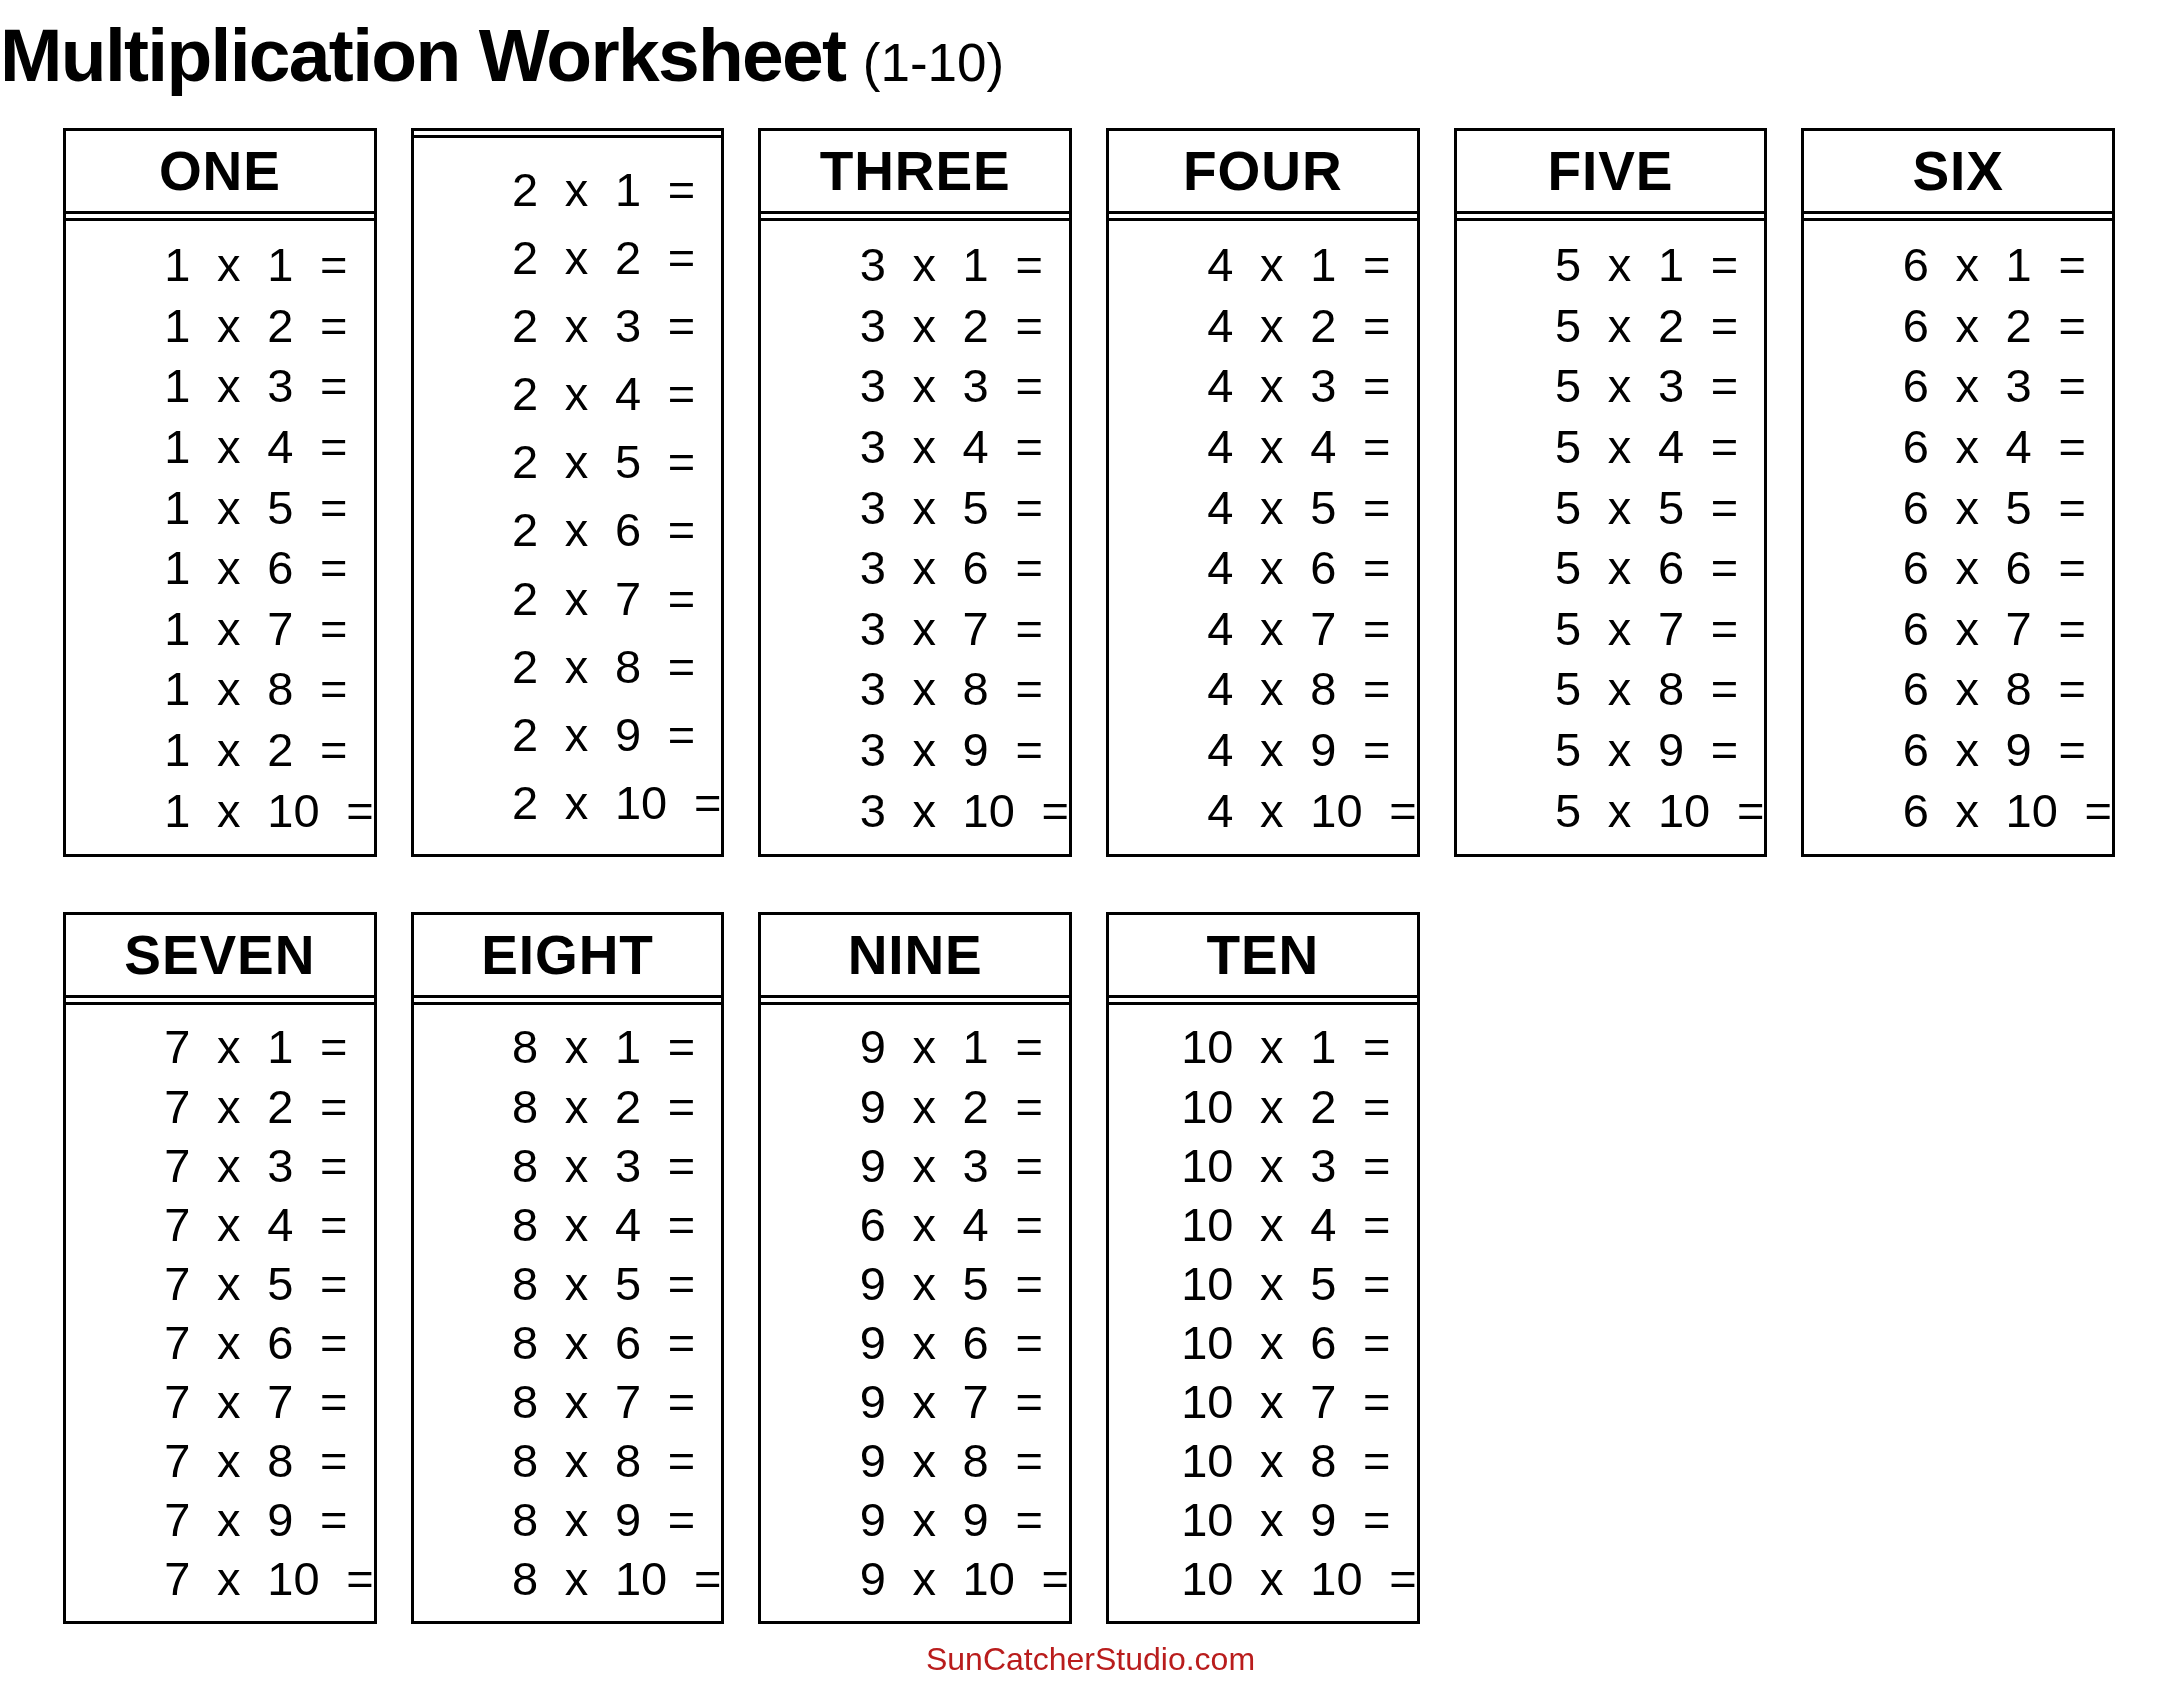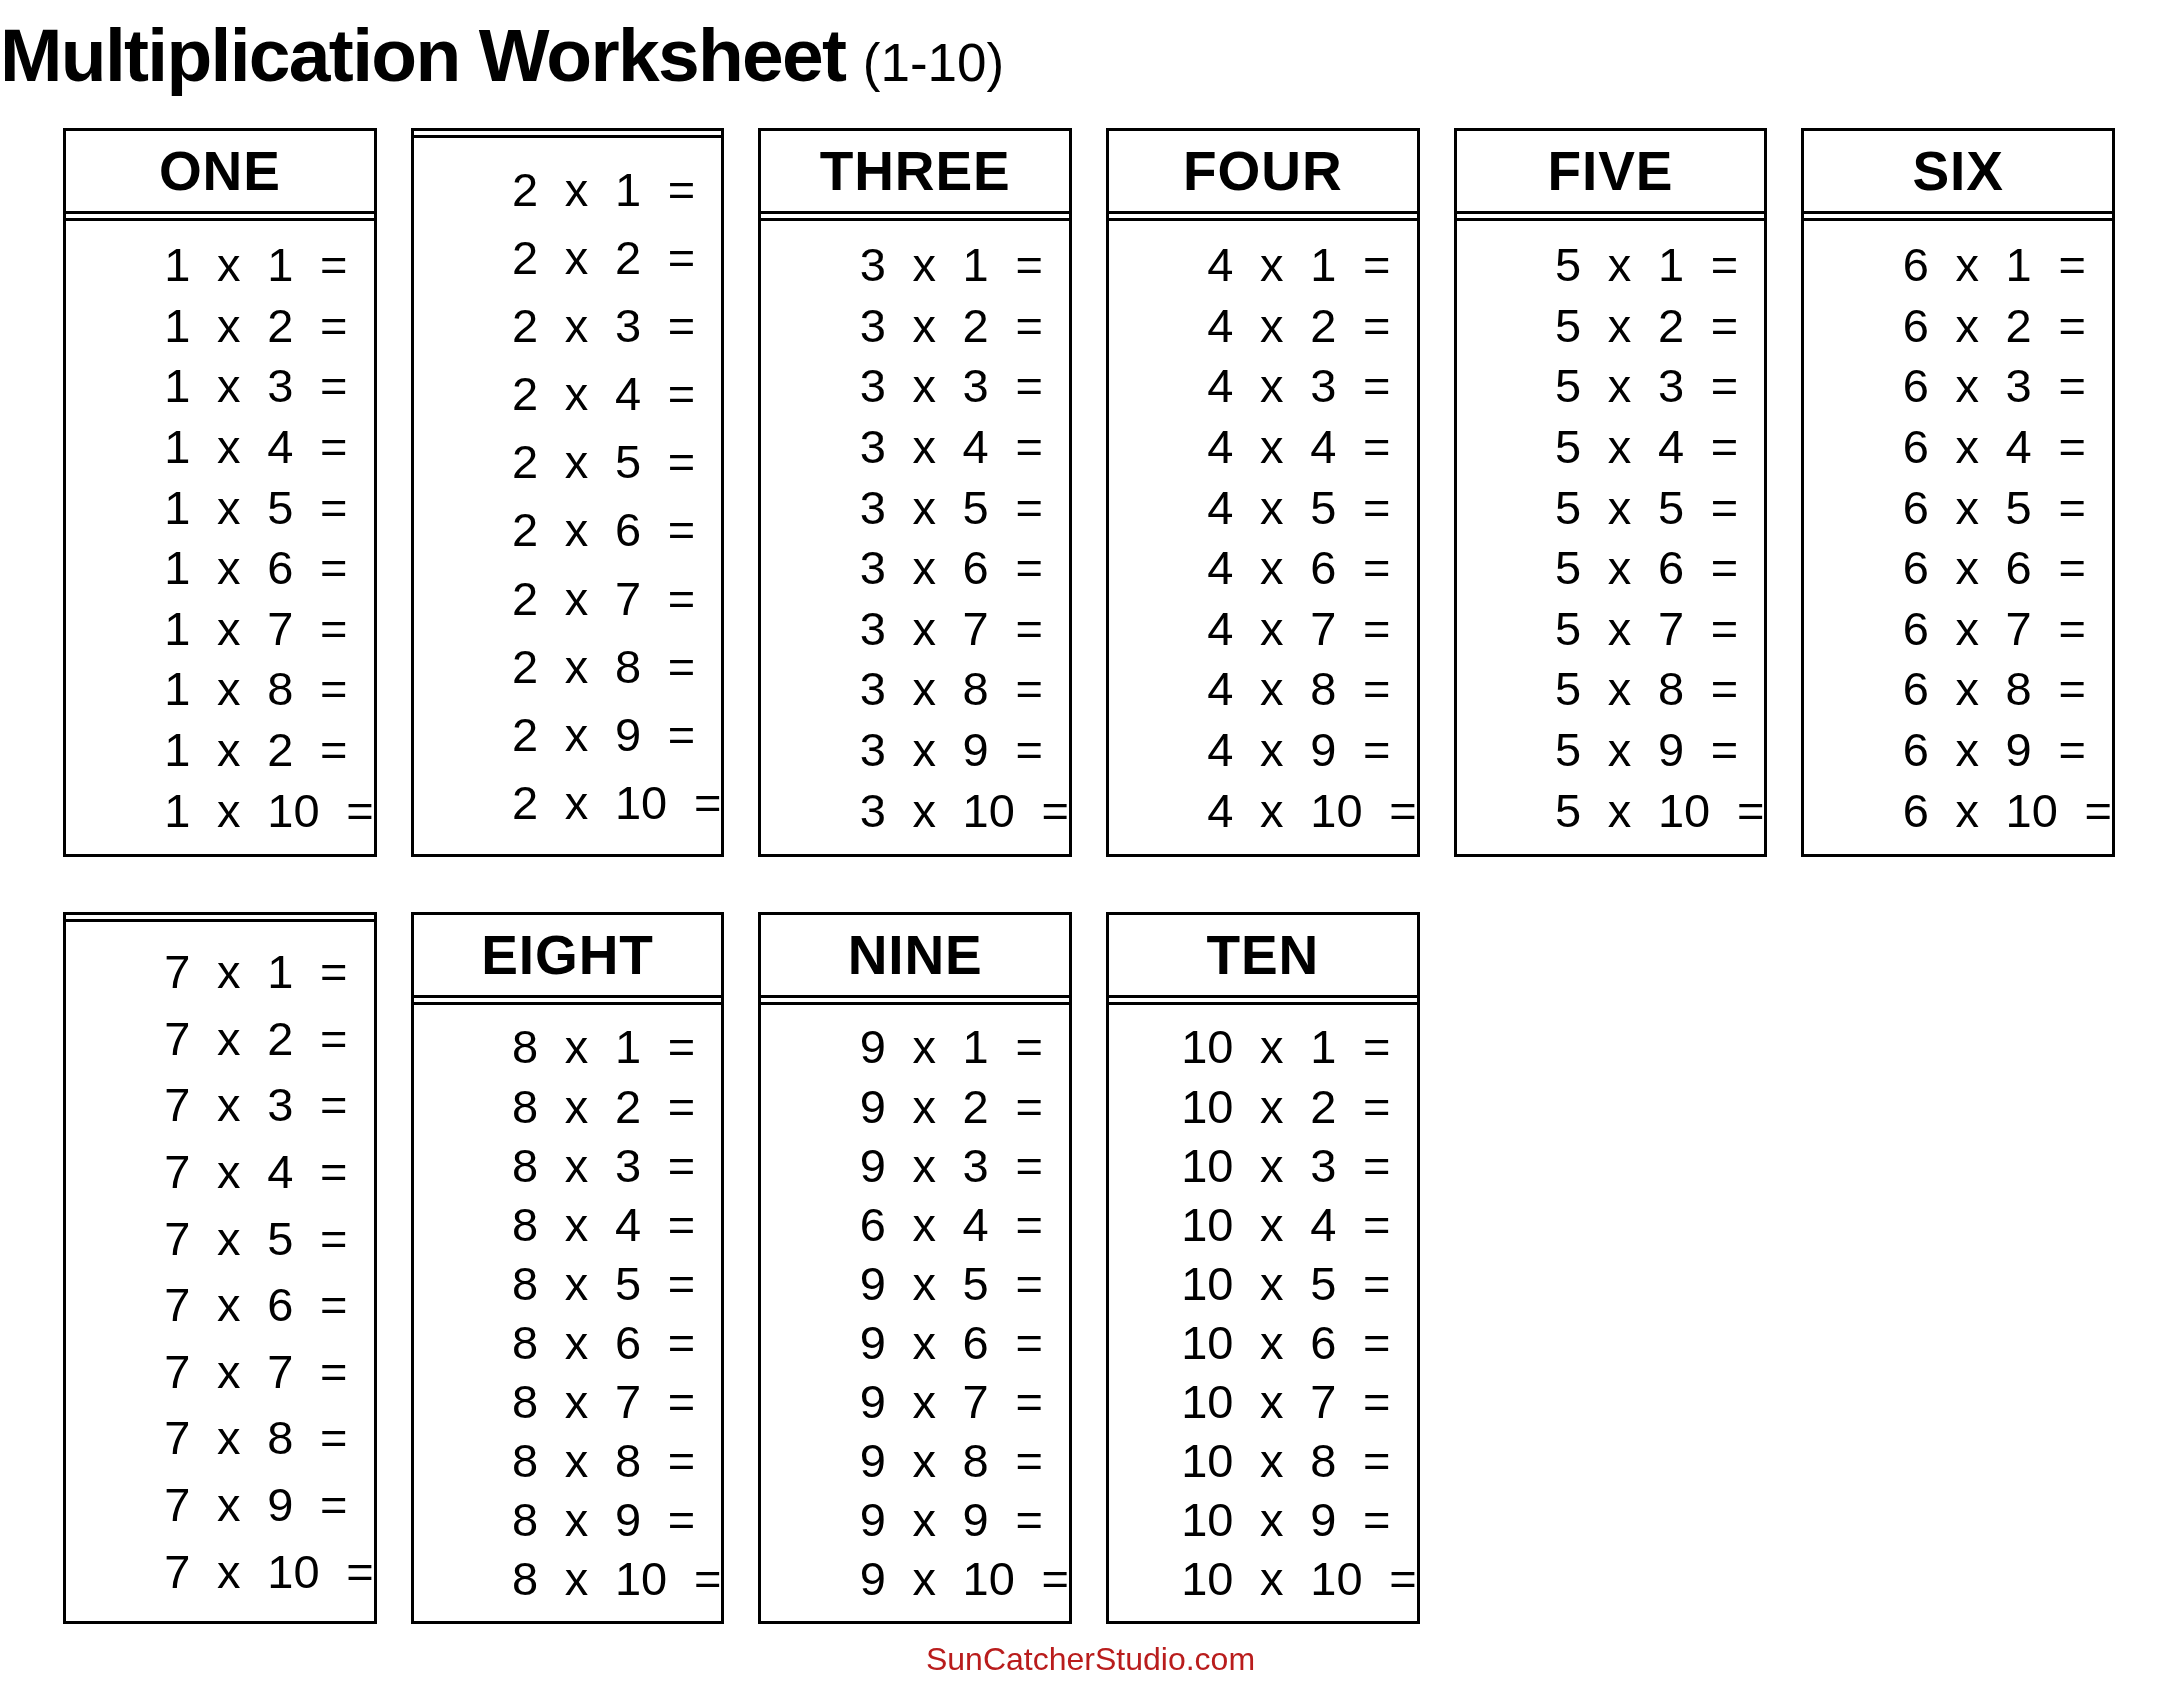--- a/index.html
+++ b/index.html
@@ -219,20 +219,23 @@
             <div class="problem-line">6 x 6 =</div>
             <div class="problem-line">6 x 7 =</div>
             <div class="problem-line">6 x 8 =</div>
             <div class="problem-line">6 x 9 =</div>
             <div class="problem-line">6 x 10 =</div>
           </div>
       </div>
     </section>
 
     <section class="box">
+      <header class="box-header">
+        <span class="box-title">SEVEN</span>
+      </header>
       <div class="box-body">
         <div class="problems">
             <div class="problem-line">7 x 1 =</div>
             <div class="problem-line">7 x 2 =</div>
             <div class="problem-line">7 x 3 =</div>
             <div class="problem-line">7 x 4 =</div>
             <div class="problem-line">7 x 5 =</div>
             <div class="problem-line">7 x 6 =</div>
             <div class="problem-line">7 x 7 =</div>
             <div class="problem-line">7 x 8 =</div>

